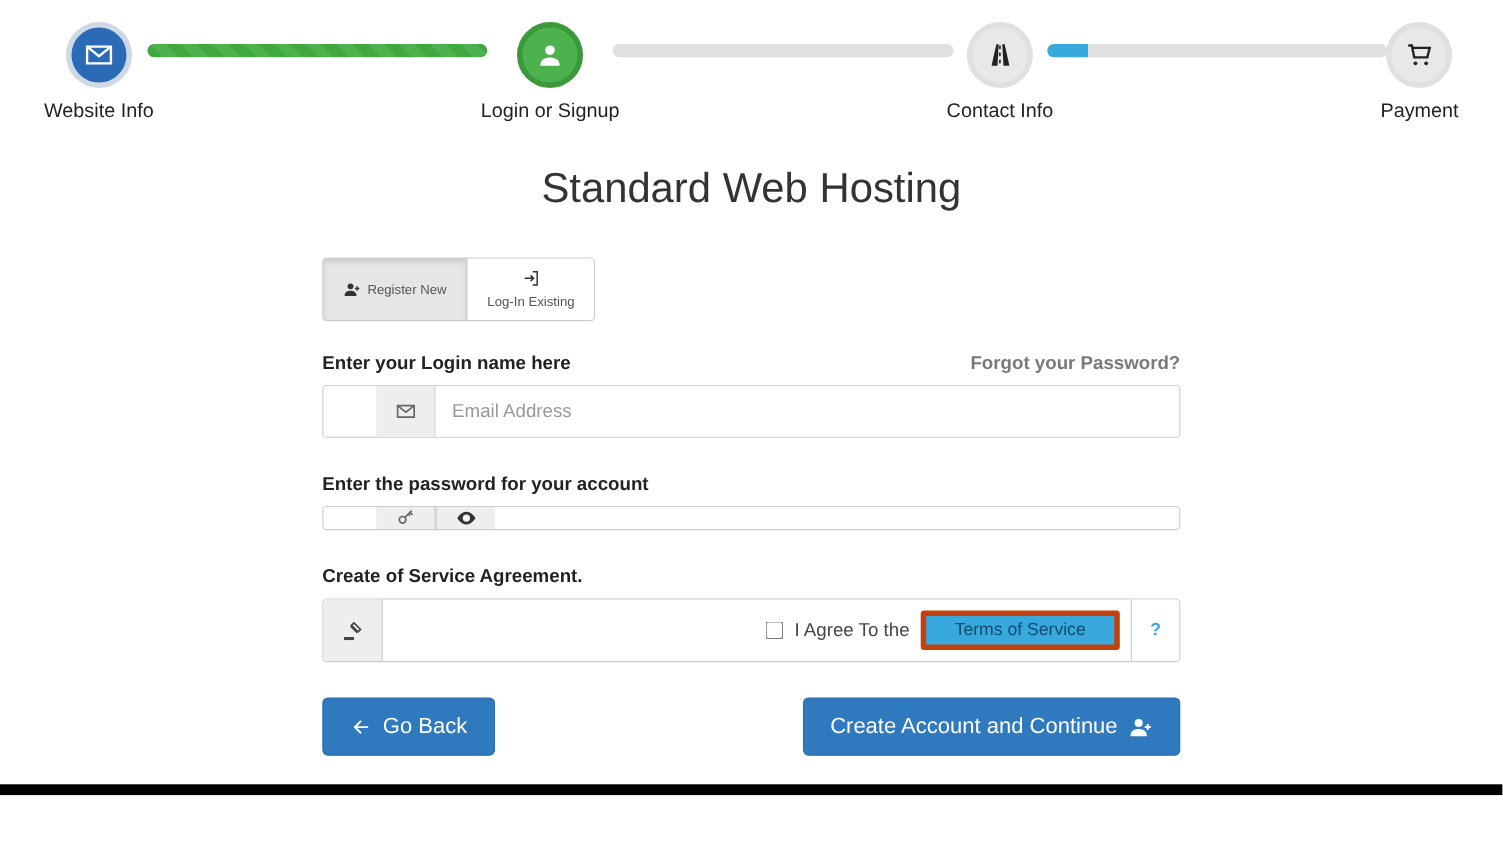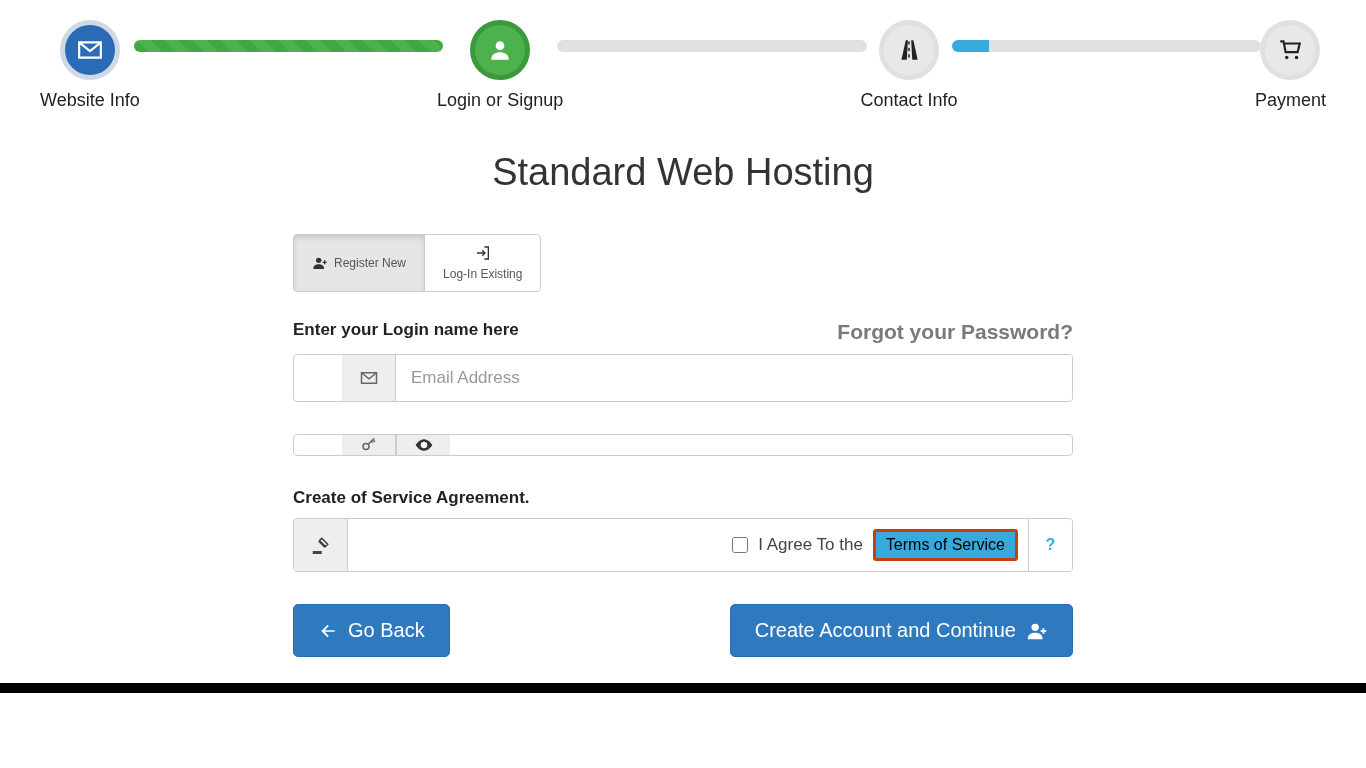--- a/index.html
+++ b/index.html
@@ -17,42 +17,42 @@
 .connector.green { background: repeating-linear-gradient(45deg,#3fa93f,#3fa93f 10px,#4db24d 10px,#4db24d 20px); }
 .connector.blue-partial { background: linear-gradient(to right,#38a9dd 0%,#38a9dd 12%,#e0e0e0 12%,#e0e0e0 100%); }
 
 
 .page-title { text-align: center; font-size: 38px; font-weight: normal; color: #333; margin: 30px 0 40px; }
 
 
 .form-container { max-width: 800px; margin: 0 auto; padding: 0 10px 20px; }
 .section-label { font-weight: bold; font-size: 17px; color: #222; margin-bottom: 10px; display: block; }
 .section-row { display: flex; justify-content: space-between; margin-bottom: 10px;}
-.forgot-link { color: #7a7a7a; font-weight: bold; font-size: 21px; cursor: pointer; margin-left: 26px; }
+.forgot-link { color: #7a7a7a; font-weight: bold; font-size: 17px; cursor: pointer; margin-left: 26px; }
 
 
 .btn-group { display: inline-flex; margin-bottom: 28px; }
 .btn-group .btn { border: 1px solid #ccc; background: #fff; padding: 10px 18px; font-size: 12px; color: #555; cursor: pointer; display: inline-flex; align-items: center; gap: 6px; }
 .btn-group .btn:first-child { border-top-left-radius: 4px; border-bottom-left-radius: 4px; }
 .btn-group .btn:last-child { border-top-right-radius: 4px; border-bottom-right-radius: 4px; margin-left: -1px; flex-direction: column; }
 .btn-group .btn.active { background: #e6e6e6; box-shadow: inset 0 3px 5px rgba(0,0,0,.12); }
 
 
 .input-group { display: flex; border: 1px solid #ccc; border-radius: 4px; overflow: hidden; margin-bottom: 32px; padding-left: 48px; }
 .input-addon { width: 54px; background: #eee; border-right: 1px solid #ccc; display: flex; align-items: center; justify-content: center; color: #666; }
 .input-addon.right { border-right: none; border-left: 1px solid #ccc; cursor: pointer; }
 .input-group input[type="text"], .input-group input[type="password"] { flex: 1; border: none; padding: 13px 15px; font-size: 17px; outline: none; color: #555; }
 .input-group input::placeholder { color: #999; }
 
 
 .terms-group { display: flex; border: 1px solid #ccc; border-radius: 4px; overflow: hidden; margin-bottom: 32px; align-items: stretch; }
 .terms-group .input-addon { width: 54px; }
 .terms-center { flex: 1; display: flex; align-items: center; justify-content: flex-end; gap: 10px; padding: 10px; font-size: 17px; color: #444; }
 .terms-center input[type="checkbox"] { width: 16px; height: 16px; cursor: pointer; }
-.tos-badge { background: #38a9dd; color: #000000; padding: 4px 10px; border-radius: 3px; font-size: 16px; cursor: pointer; border:3px solid #c2410c; }
+.tos-badge { background: #38a9dd; color: #0c4a6e; padding: 4px 26px; border-radius: 3px; font-size: 16px; cursor: pointer; border:5px solid #c2410c; }
 .help-addon { width: 44px; background: #fff; border-left: 1px solid #ccc; display: flex; align-items: center; justify-content: center; color: #38a9dd; font-weight: bold; cursor: pointer; }
 
 
 .actions { display: flex; justify-content: space-between; gap: 4px; }
 .btn-primary { background: #2f7abf; color: #fff; border: 1px solid #2b6bb0; border-radius: 5px; padding: 14px 24px; font-size: 20px; cursor: pointer; display: inline-flex; align-items: center; gap: 10px; }
 
 
 .bottom-bar { height: 10px; background: #000; width: 100%; margin-top: 6px; }
 
 svg { display: block; }
@@ -138,20 +138,21 @@
   <div class="input-group">
     <div class="input-addon">
       <svg width="18" height="18" viewBox="0 0 24 24" fill="#666">
           <path d="M2 5h20v14H2z" fill="none" stroke="#666" stroke-width="2"></path>
           <path d="M2 5l10 8 10-8" fill="none" stroke="#666" stroke-width="2"></path>
         </svg>
     </div>
     <input type="text" placeholder="Email Address" style="">
   </div>
 
+  <label class="section-label">Enter the password for your account</label>
   <div class="input-group">
     <div class="input-addon">
       <svg width="18" height="18" viewBox="0 0 24 24" fill="#666">
           <circle cx="8" cy="14" r="4" fill="none" stroke="#666" stroke-width="2"></circle>
           <path d="M11 11l8-8M17 5l3 3M15 7l2 2" stroke="#666" stroke-width="2"></path>
         </svg>
     </div>
     <div class="input-addon right">
       <span>
         <svg width="20" height="20" viewBox="0 0 24 24" fill="#333">

